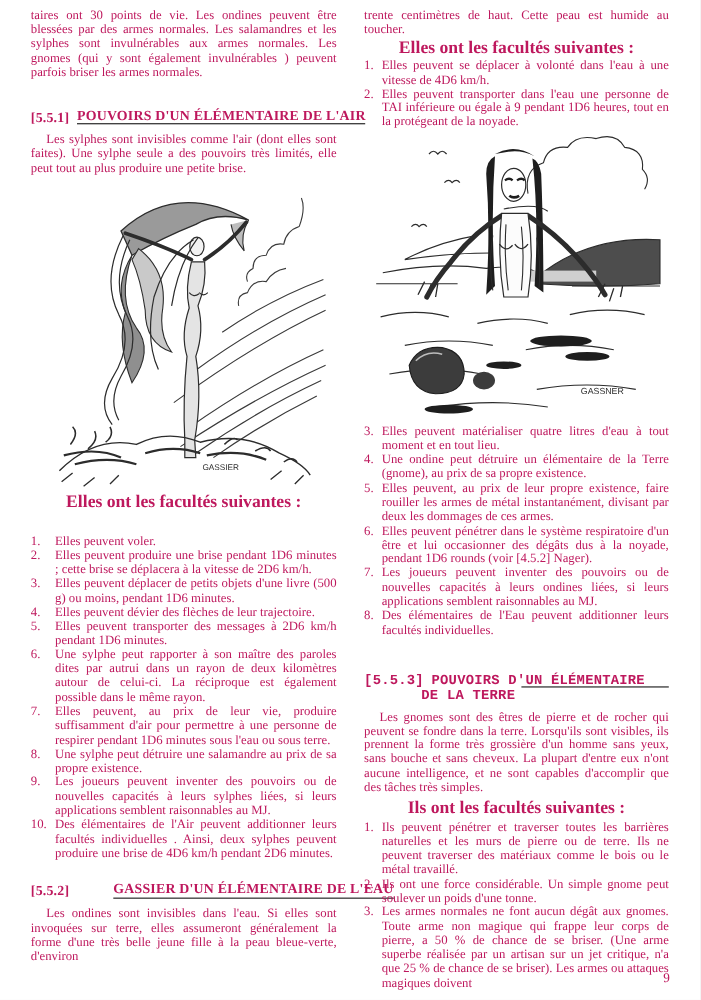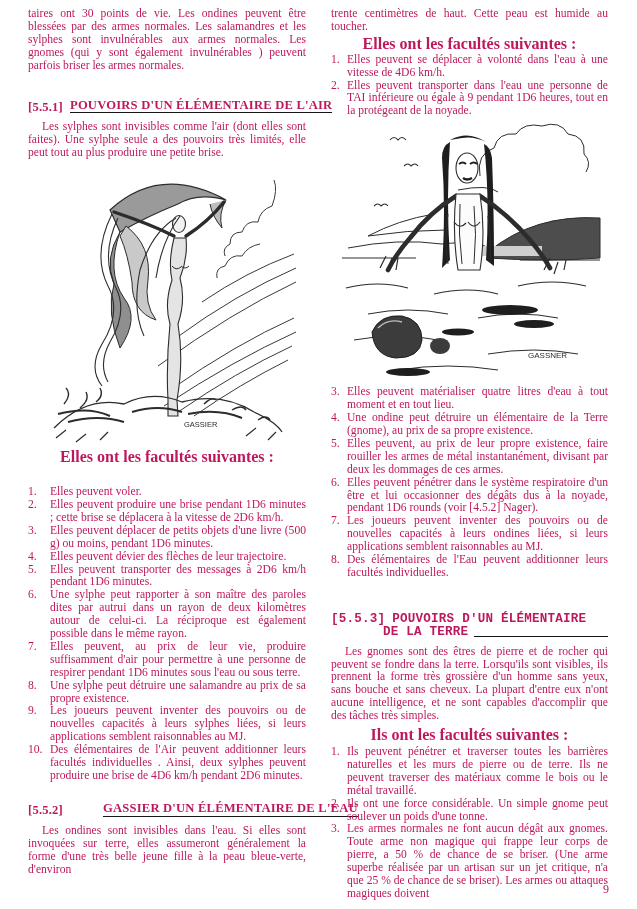--- a/index.html
+++ b/index.html
@@ -12,21 +12,21 @@
   .indent{text-indent:14px;}
   .sec-heading{display:flex;align-items:flex-end;font-weight:bold;font-size:12.6px;
                letter-spacing:.2px;white-space:nowrap;}
   .sec-num{margin-right:7px;}
   .sec-title{border-bottom:1.6px solid #151515;padding-bottom:1px;}
   .sec-title-rule{flex:1;border-bottom:1.6px solid #151515;margin-left:6px;
                   transform:translateY(-2px);}
   .h551{margin-top:26px;margin-bottom:8px;}
   .h552{margin-top:19px;margin-bottom:8px;gap:33px;}
   .h553{margin-top:33px;margin-bottom:7px;font-family:Liberation Mono, monospace;}
-  .sec-heading-l2{display:flex;align-items:flex-end;font-weight:bold;font-size:12.6px;
+  .sec-heading-l2{display:flex;align-items:flex-start;font-weight:bold;font-size:12.6px;
                   letter-spacing:.2px;padding-left:52px;}
   .list-caption{text-align:center;font-weight:bold;font-size:16px;margin:0;}
   .cap-left{margin-top:5px;margin-bottom:22px;}
   .cap-right{margin-top:4px;margin-bottom:3px;}
   .cap-terre{margin-top:6px;margin-bottom:4px;}
   .num-list{margin:0;}
   .li{display:flex;}
   .li-num{flex:none;}
   .w22{width:22px;}
   .w16{width:16px;}

